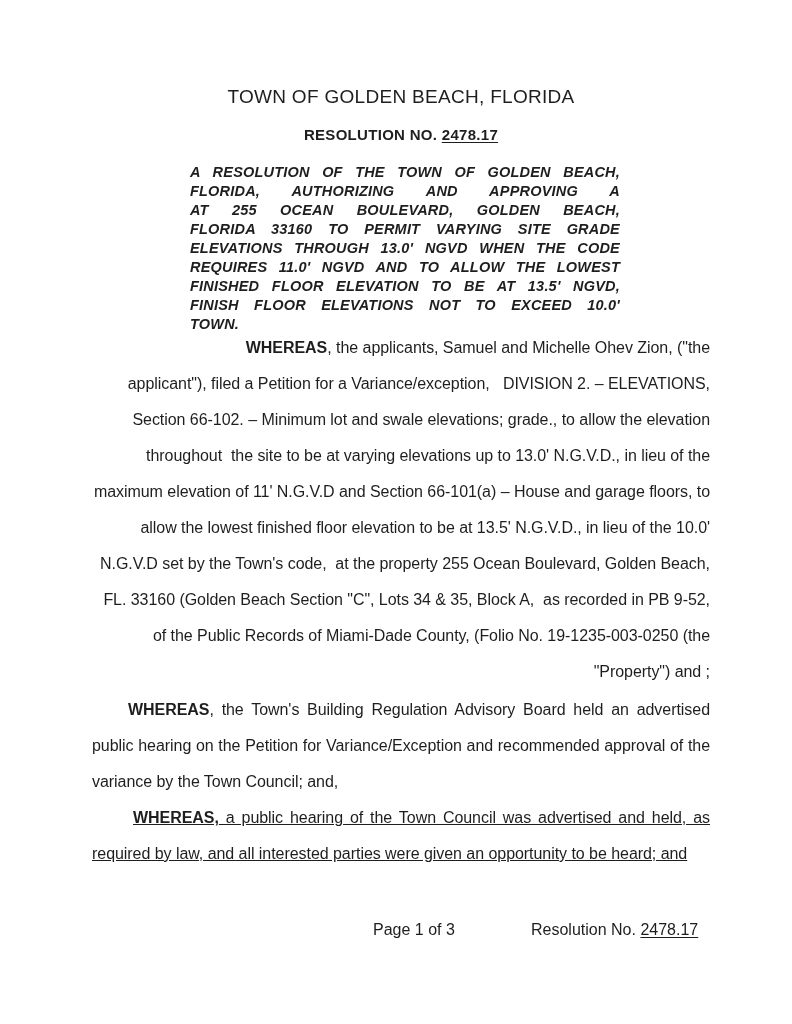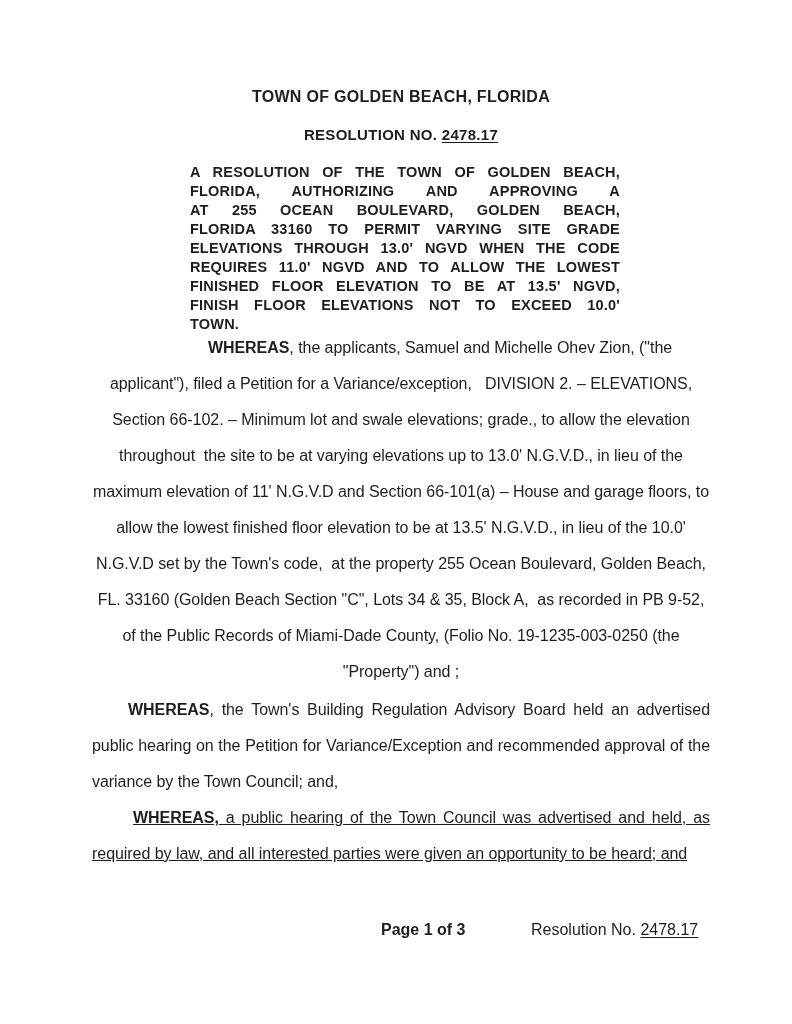--- a/index.html
+++ b/index.html
@@ -23,22 +23,22 @@
   .content {
     position: absolute;
     left: 92px;
     top: 0;
     width: 618px;
   }
   .doc-title {
     margin: 0;
     padding-top: 89px;
     text-align: center;
-    font-size: 16px;
-    font-weight: bold;
+    font-size: 19px;
+    font-weight: normal;
     letter-spacing: 0.3px;
     line-height: 16px;
   }
   .res-heading {
     margin-top: 22px;
     text-align: center;
     font-size: 15px;
     font-weight: bold;
     letter-spacing: 0.3px;
     line-height: 16px;
@@ -46,37 +46,38 @@
   .underline {
     text-decoration: underline;
     text-underline-offset: 2px;
   }
   .summary {
     margin: 20px 90px -4px 98px;
     font-size: 14.5px;
     font-weight: bold;
     line-height: 19px;
     letter-spacing: 0.2px;
+    font-style: italic;
   }
   .sline {
     text-align: justify;
     text-align-last: justify;
   }
   .sline:last-child {
     text-align-last: left;
   }
   .body-para {
     margin: 0;
     font-size: 16px;
     line-height: 36px;
     letter-spacing: -0.05px;
   }
   .para-1 {
     text-indent: 78px;
-    text-align: center;
+    text-align: right;
   }
   .para-2 {
     margin-top: 2px;
     text-indent: 36px;
     text-align: justify;
   }
   .para-3 {
     text-indent: 41px;
     text-align: justify;
     text-decoration: underline;
@@ -87,23 +88,22 @@
   .footer {
     position: absolute;
     left: 92px;
     top: 921px;
     width: 618px;
     height: 24px;
     font-size: 16px;
   }
   .page-indicator {
     position: absolute;
-    left: 289px;
+    left: 281px;
     top: 0;
-    font-weight: bold;
   }
   .footer-res {
     position: absolute;
     left: 439px;
     top: 0;
   }
 </style>
 </head>
 <body>
 

